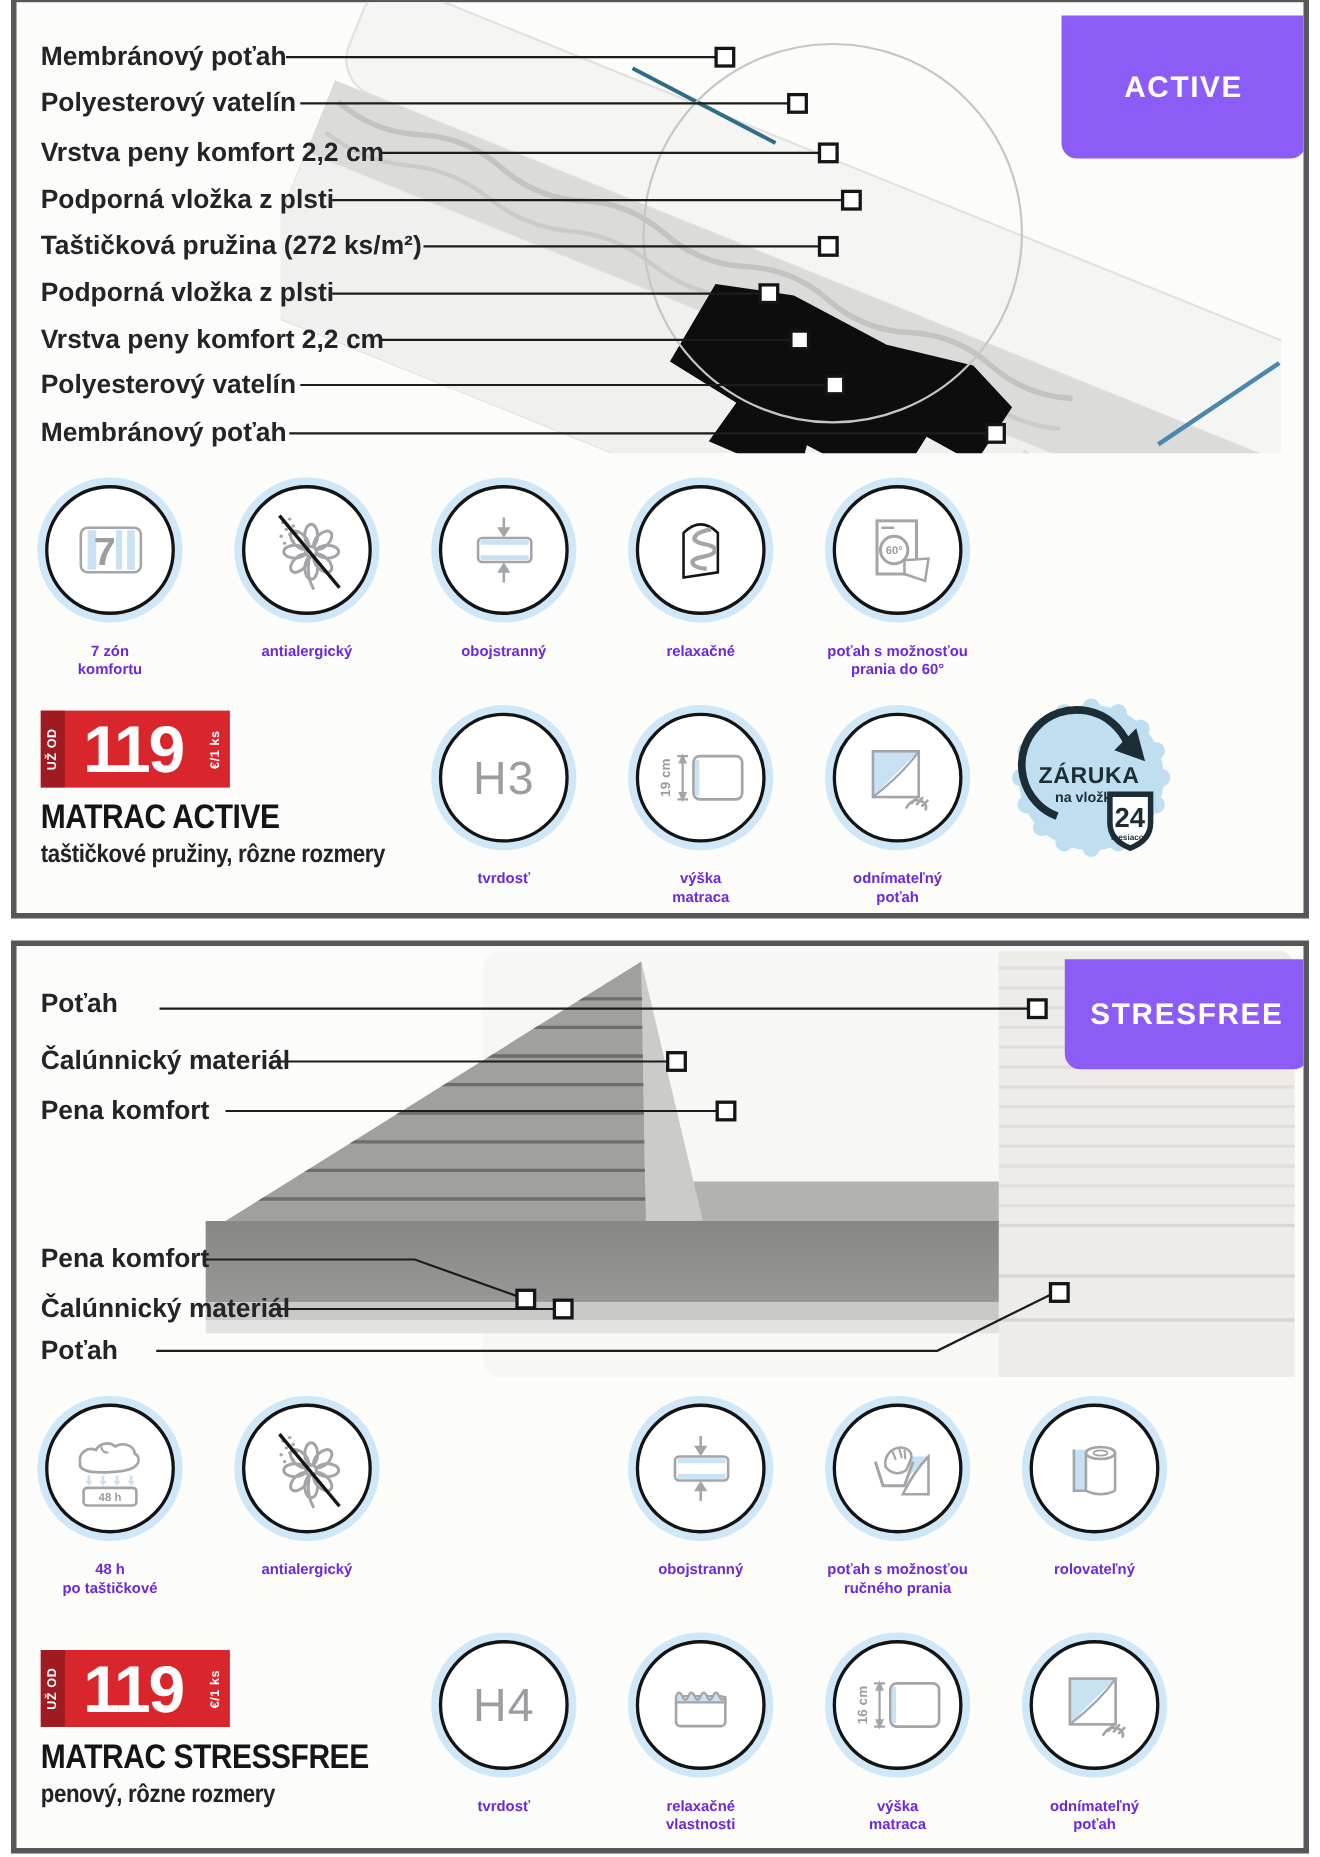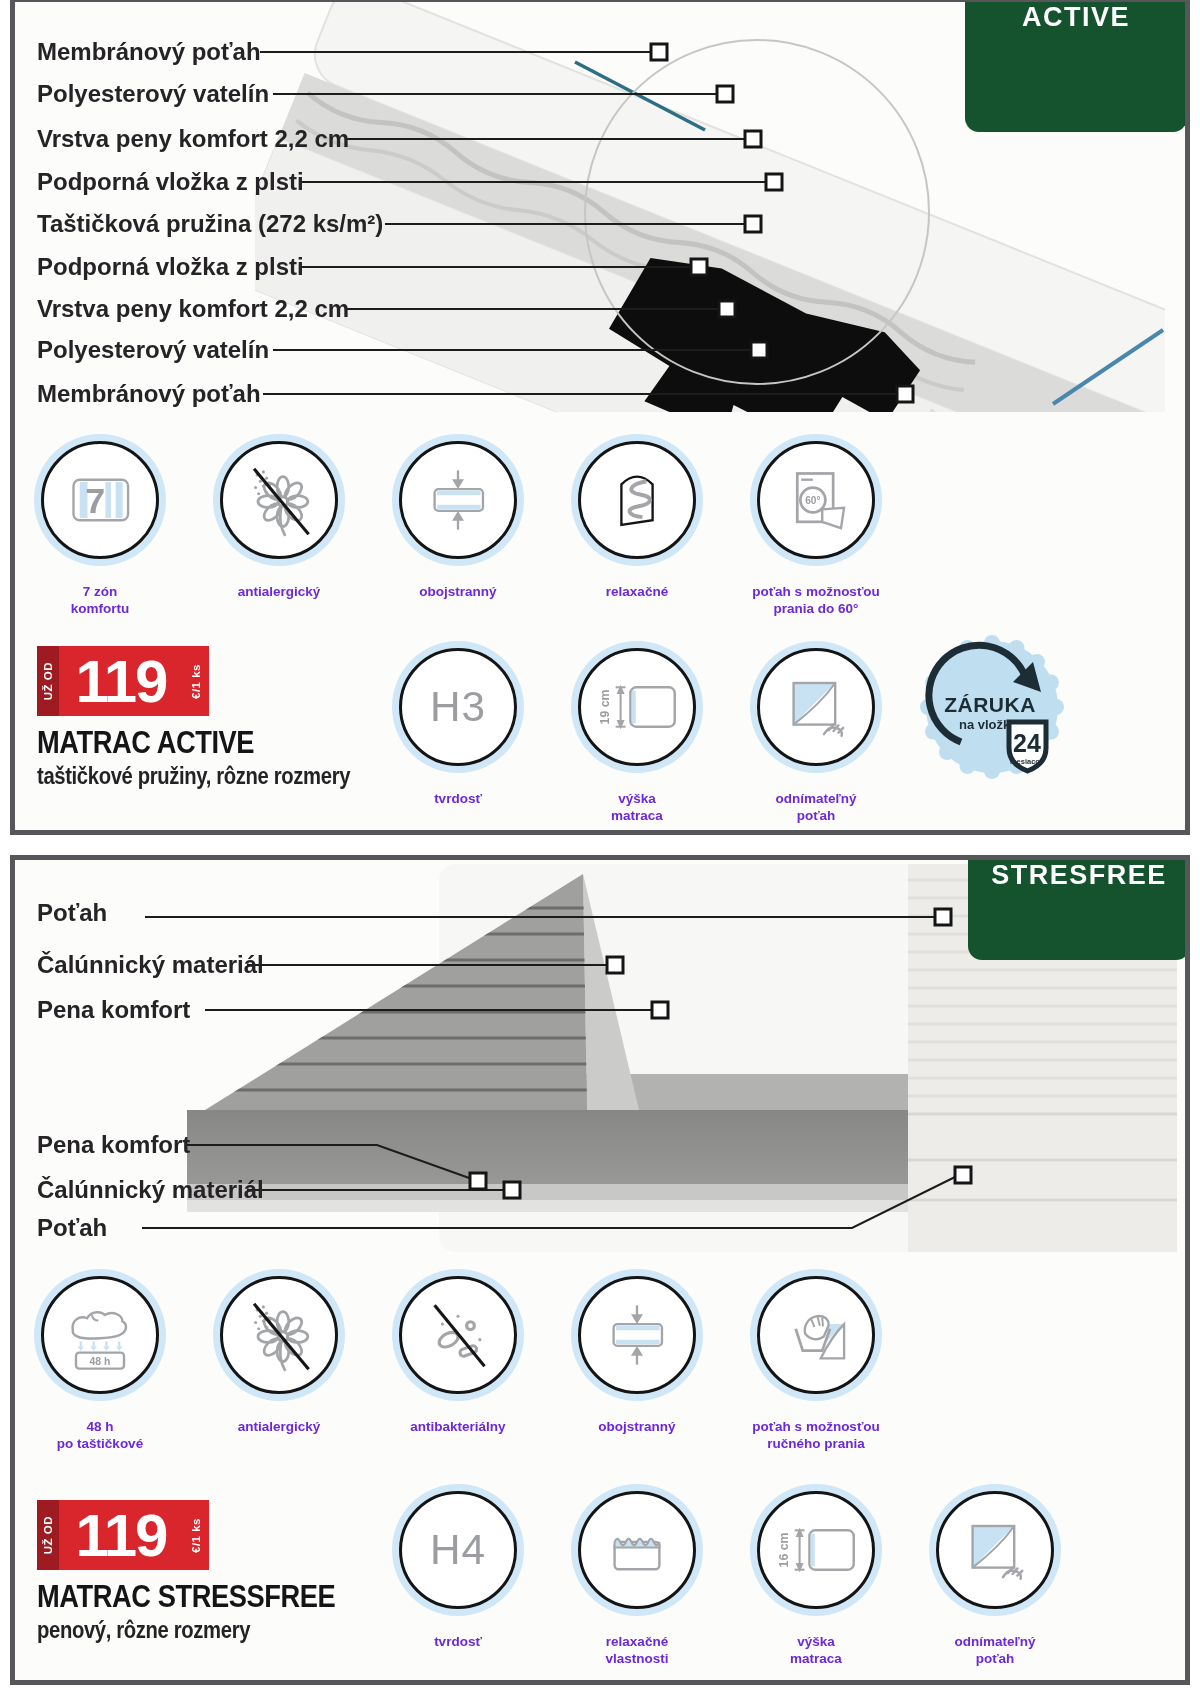--- a/index.html
+++ b/index.html
@@ -2,22 +2,22 @@
 <html><head>
 <meta charset="utf-8">
 <style>
   html,body{margin:0;padding:0;background:#fff;}
   .page{position:relative;width:1200px;height:1688px;background:#fff;overflow:hidden;
         font-family:"Liberation Sans",sans-serif;color:#1d1d1f;}
   .panel{position:absolute;left:10px;width:1170px;background:#fcfcfb;border:5px solid #56575a;overflow:hidden;}
   #panel-active{top:-3px;height:828px;}
   #panel-stressfree{top:855px;height:820px;}
   .illu{position:absolute;left:0;top:0;}
-  .brand-badge{position:absolute;width:222px;background:#14532d;border-radius:0 0 14px 14px;
-        display:flex;align-items:flex-start;justify-content:center;z-index:5;}
+  .brand-badge{position:absolute;width:222px;background:#8b5cf6;border-radius:0 0 14px 14px;
+        display:flex;align-items:center;justify-content:center;z-index:5;margin-top:12px;}
   .brand-badge span{color:#fff;font-weight:bold;font-size:27px;letter-spacing:1.5px;}
   .llabel{position:absolute;left:22px;height:28px;font-size:24px;font-weight:bold;color:#262326;
         white-space:nowrap;z-index:4;}
   .cell{position:absolute;width:170px;text-align:center;z-index:4;}
   .fcircle{width:112px;height:112px;margin:0 auto;border-radius:50%;background:#fff;border:3px solid #141414;
         box-shadow:0 0 0 7px #cfe7f6;display:flex;align-items:center;justify-content:center;}
   .fcap{margin-top:24px;font-size:13.5px;font-weight:bold;line-height:17px;color:#6d28d9;}
   .fcap span{display:block;}
   .price{position:absolute;left:22px;z-index:4;width:420px;}
   .price-badge{width:172px;height:70px;background:#d8262c;display:flex;overflow:hidden;}
@@ -434,41 +434,20 @@
               <circle cx="34" cy="40" r="2"></circle>
             </g>
         <line x1="18" y1="10" x2="88" y2="94" stroke="#161616" stroke-width="4"></line>
       </svg>
         </div>
       <div class="fcap">
           <span>antialergický</span>
           <span></span>
         </div>
     </div>
-    <div class="cell" style="left:358px;top:416px">
-      <div class="fcircle">
-          <svg width="78" height="78" viewBox="0 0 100 100">
-        <g fill="none" stroke="#a3a5a8" stroke-width="4">
-          <ellipse cx="38" cy="56" rx="13" ry="8" transform="rotate(-28 38 56)"></ellipse>
-          <rect x="52" y="66" width="22" height="9" rx="4.5" transform="rotate(-20 63 70)"></rect>
-          <circle cx="66" cy="38" r="5"></circle>
-        </g>
-        <g fill="#a3a5a8">
-              <circle cx="50" cy="26" r="2"></circle>
-              <circle cx="30" cy="36" r="2"></circle>
-              <circle cx="78" cy="56" r="2"></circle>
-            </g>
-        <line x1="20" y1="12" x2="84" y2="90" stroke="#161616" stroke-width="4"></line>
-      </svg>
-        </div>
-      <div class="fcap">
-          <span>antibakteriálny</span>
-          <span></span>
-        </div>
-    </div>
     <div class="cell" style="left:537px;top:416px">
       <div class="fcircle">
           <svg width="78" height="78" viewBox="0 0 100 100">
         <rect x="20" y="36" width="62" height="28" rx="5" fill="#fff" stroke="#a3a5a8" stroke-width="3"></rect>
         <path d="M23,41 h56" stroke="#c9e2f3" stroke-width="6"></path>
         <path d="M23,59 h56" stroke="#c9e2f3" stroke-width="6"></path>
         <g stroke="#a3a5a8" stroke-width="3" fill="#a3a5a8">
           <line x1="50" y1="12" x2="50" y2="25"></line>
               <polygon points="45,25 55,25 50,33"></polygon>
           <line x1="50" y1="88" x2="50" y2="75"></line>
@@ -487,20 +466,36 @@
         <polygon points="64,36 86,36 64,58" fill="#c9e2f3"></polygon>
         <path d="M86,36 L86,80 L56,80 C64,64 74,48 86,36 Z" fill="#fff" stroke="#a3a5a8" stroke-width="3"></path>
         <path d="M24,42 L33,70 L58,70 L68,42" fill="none" stroke="#a3a5a8" stroke-width="3.5"></path>
         <path d="M36,48 C34,38 40,28 50,26 C60,24 67,30 66,38 L60,52 C52,58 42,56 36,48 Z" fill="#fff" stroke="#a3a5a8" stroke-width="3"></path>
         <path d="M44,30 l4,10 M52,27 l3,11 M58,28 l1,11" stroke="#a3a5a8" stroke-width="2.5" fill="none"></path>
       </svg>
         </div>
       <div class="fcap">
           <span>poťah s možnosťou</span>
           <span>ručného prania</span>
+        </div>
+    </div>
+    <div class="cell" style="left:895px;top:416px">
+      <div class="fcircle">
+          <svg width="78" height="78" viewBox="0 0 100 100">
+        <rect x="26" y="28" width="14" height="48" fill="#c9e2f3"></rect>
+        <path d="M26,28 L26,76 L40,76" fill="none" stroke="#a3a5a8" stroke-width="3"></path>
+        <path d="M40,32 L40,76 M74,32 L74,76" fill="none" stroke="#a3a5a8" stroke-width="3"></path>
+        <path d="M40,76 q17,8 34,0" fill="none" stroke="#a3a5a8" stroke-width="3"></path>
+        <ellipse cx="57" cy="32" rx="17" ry="7" fill="#fff" stroke="#a3a5a8" stroke-width="3"></ellipse>
+        <ellipse cx="57" cy="32" rx="8" ry="3" fill="none" stroke="#a3a5a8" stroke-width="2"></ellipse>
+      </svg>
+        </div>
+      <div class="fcap">
+          <span>rolovateľný</span>
+          <span></span>
         </div>
     </div>
 
     <div class="cell" style="left:358px;top:631px">
       <div class="fcircle">
           <svg width="90" height="90" viewBox="0 0 100 100">
         <text x="50" y="66" font-size="47" fill="#9b9da0" text-anchor="middle" letter-spacing="1">H4</text>
       </svg>
         </div>
       <div class="fcap">

